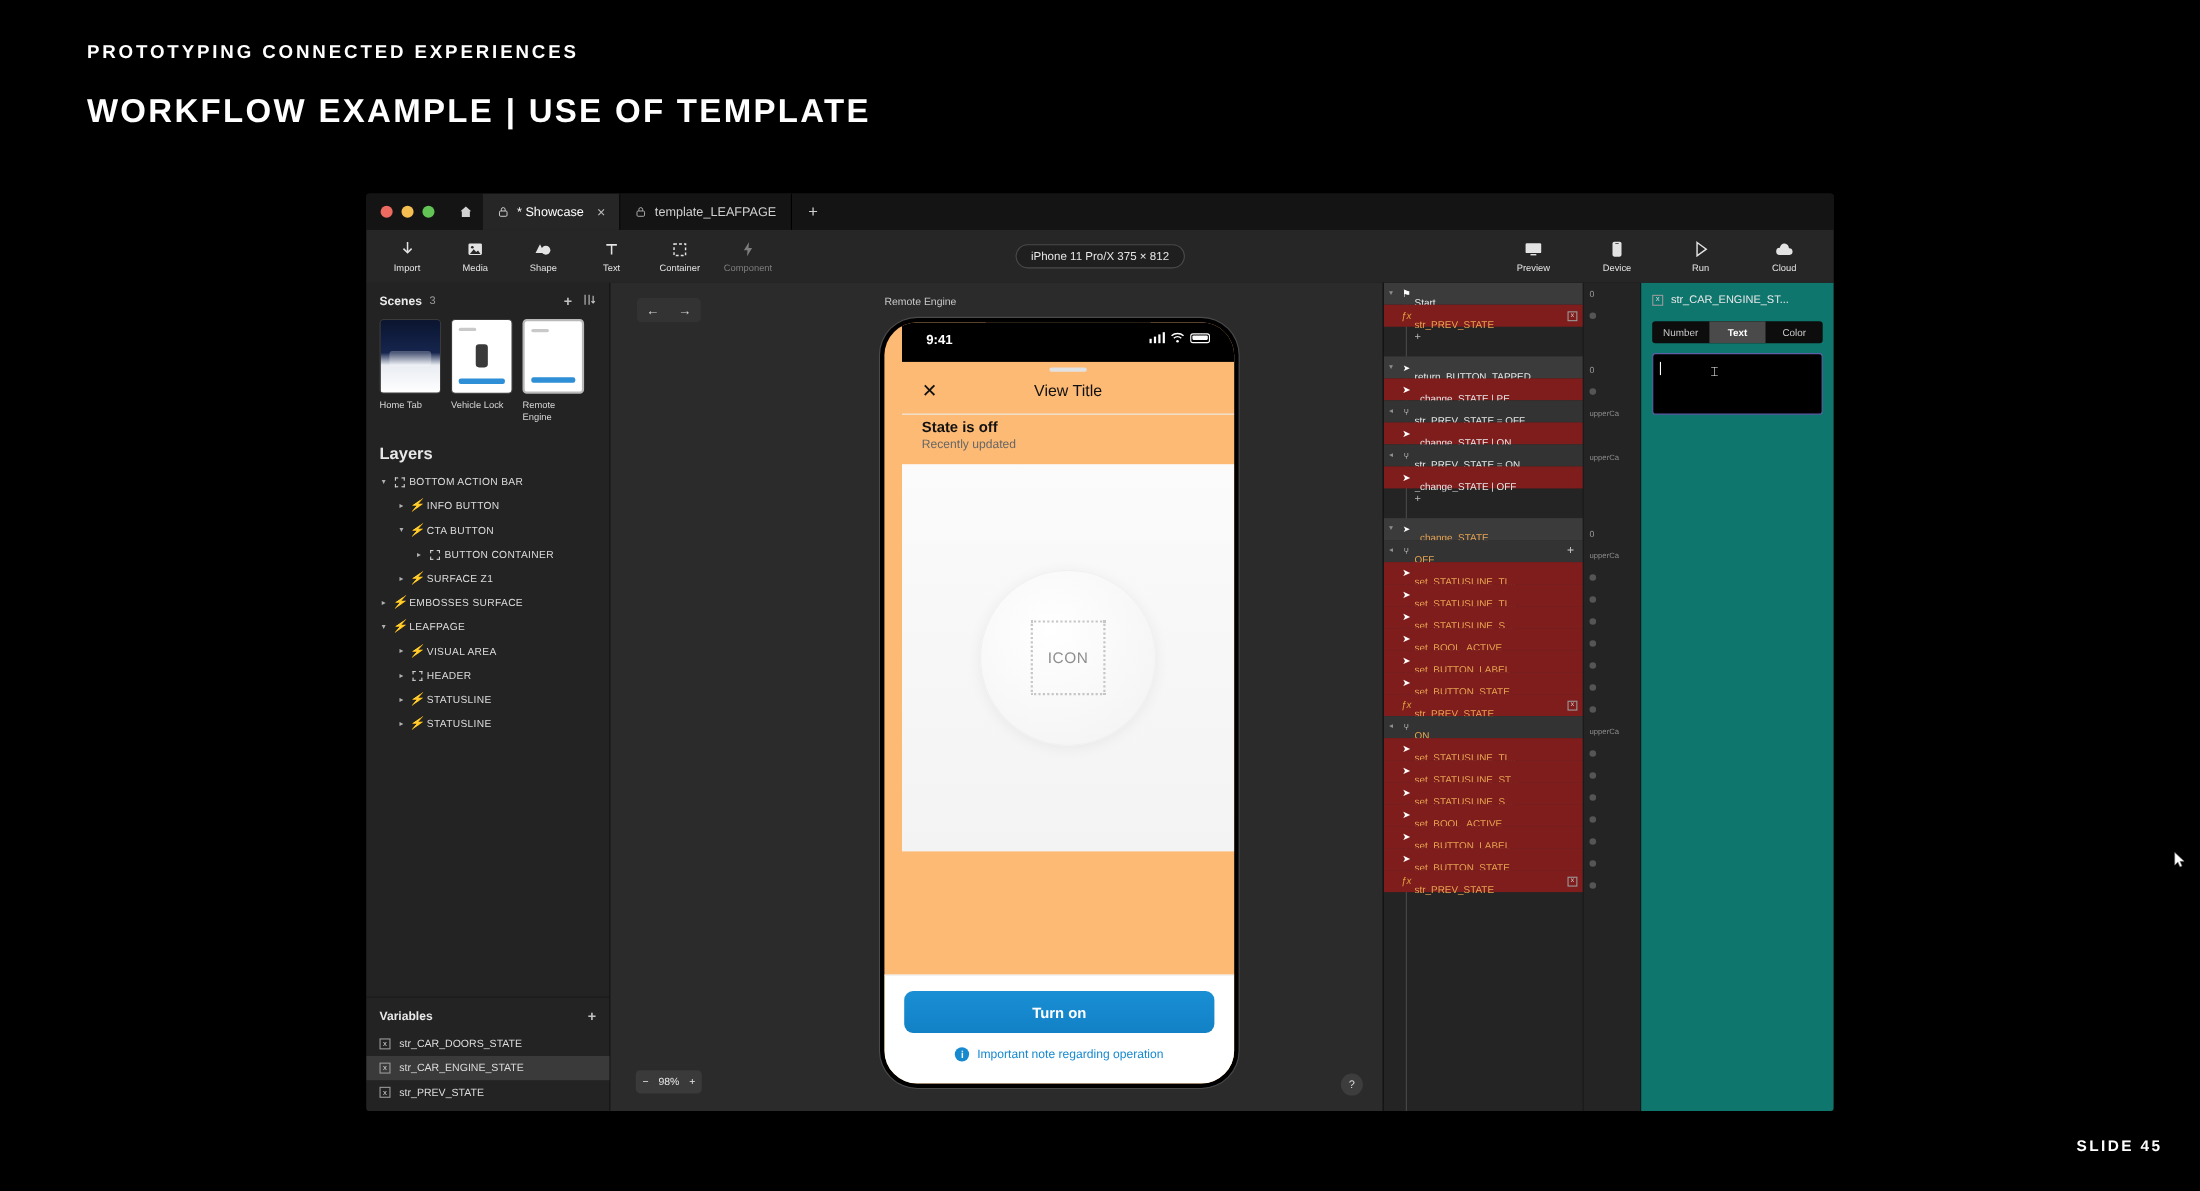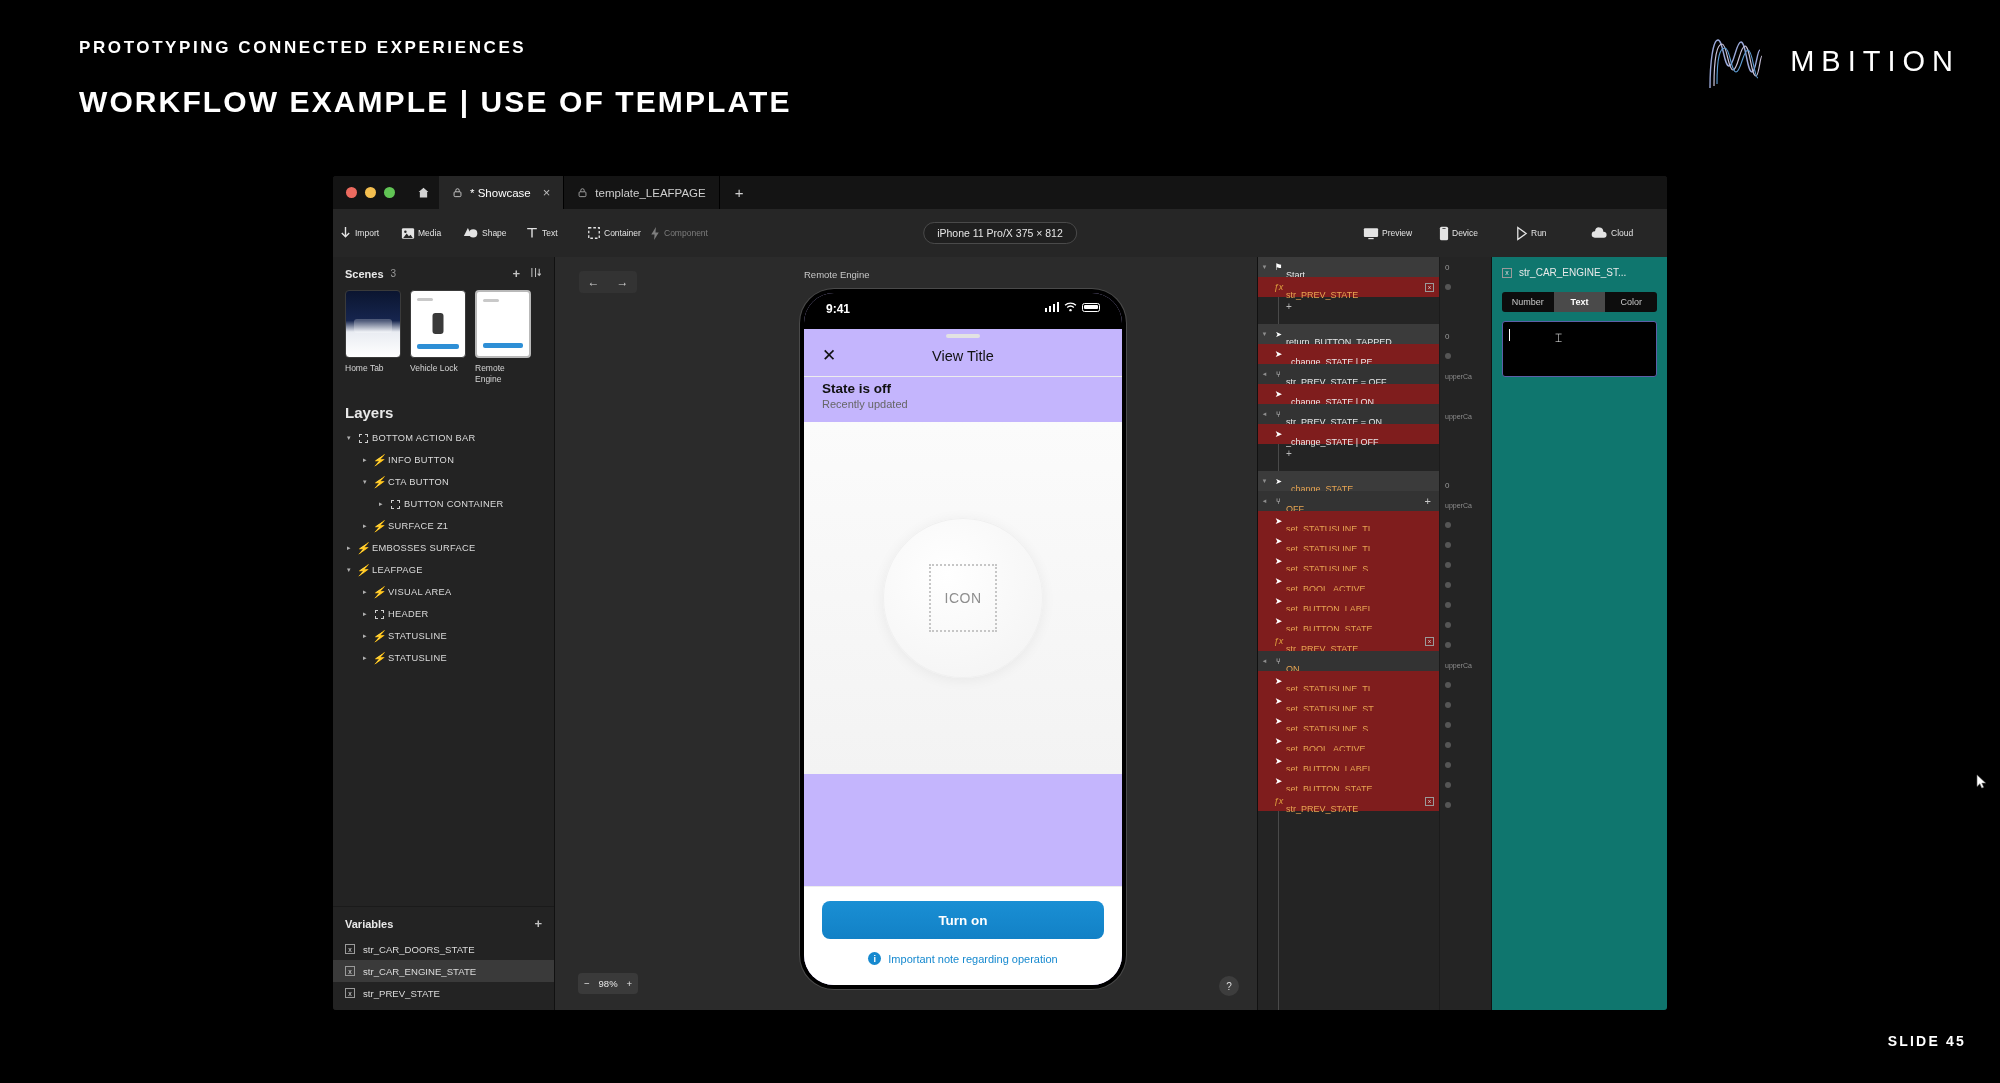--- a/index.html
+++ b/index.html
@@ -47,21 +47,21 @@
     padding: 0 13px; font-size: 11.5px; color: #cfcfcf;
     border-right: 1px solid #000; position: relative;
   }
   .tab.active { background: #262626; color: #fff; }
   .tab .tclose { font-size: 13px; color: #bdbdbd; margin-left: 5px; }
   .tab-plus { display: flex; align-items: center; padding: 0 15px; color: #cfcfcf; font-size: 15px; }
 
   
   .toolbar { height: 48px; background: #262626; display: flex; align-items: center; position: relative; padding-left: 6px; }
   .tool {
-    width: 62px; display: flex; flex-direction: row; align-items: center; gap: 3px;
+    width: 62px; display: flex; flex-direction: column; align-items: center; gap: 3px;
     color: #e3e3e3; font-size: 8.5px;
   }
   .tool.dim { color: #7d7d7d; }
   .tool .ti { height: 17px; display: flex; align-items: center; justify-content: center; }
   .device-pill {
     position: absolute; left: 50%; transform: translateX(-50%);
     border: 1px solid #4a4a4a; border-radius: 11px;
     padding: 4px 13px; font-size: 10.5px; color: #e6e6e6; background: #1f1f1f;
   }
   .rtools { position: absolute; right: 14px; display: flex; gap: 14px; }
@@ -120,21 +120,21 @@
     position: absolute; right: 18px; bottom: 14px; width: 20px; height: 20px; border-radius: 50%;
     background: #3d3d3d; color: #ddd; font-size: 10px; display: flex; align-items: center; justify-content: center;
   }
 
   
   .phone {
     position: absolute; left: 245px; top: 32px; width: 326px; height: 700px;
     background: #000; border-radius: 34px; padding: 4px;
     box-shadow: 0 0 0 1px #4a4a4a;
   }
-  .screen { width: 100%; height: 100%; background: #c4b5fd; border-radius: 30px; overflow: hidden; position: relative; }
+  .screen { width: 100%; height: 100%; background: #fdba74; border-radius: 30px; overflow: hidden; position: relative; padding-left: 16px; }
   .status {
     height: 36px; background: #000; color: #fff; display: flex; align-items: flex-start;
     justify-content: space-between; padding: 9px 22px 0; font-size: 12px; font-weight: bold; position: relative;
   }
   .notch { position: absolute; left: 50%; transform: translateX(-50%); top: 0; width: 150px; height: 23px; background: #000; border-radius: 0 0 15px 15px; }
   .stat-icons { display: flex; align-items: center; gap: 5px; }
   .bars { display: flex; align-items: flex-end; gap: 1.5px; }
   .bars i { width: 2.5px; background: #fff; display: block; }
   .batt { width: 18px; height: 9px; border: 1.2px solid #fff; border-radius: 2.5px; position: relative; }
   .batt::after { content: ""; position: absolute; left: 1.2px; top: 1.2px; bottom: 1.2px; right: 1.2px; background: #fff; border-radius: 1px; }
@@ -210,28 +210,20 @@
 </style>
 </head>
 <body>
 
 <div class="slide">
 
   <div class="kicker">PROTOTYPING CONNECTED EXPERIENCES</div>
   <div class="headline">WORKFLOW EXAMPLE | USE OF TEMPLATE</div>
   <div class="slide-no">SLIDE 45</div>
 
-  <div class="brand">
-    <svg width="72" height="58" viewBox="0 0 72 58">
-      <path d="M10 56 C10 30 13 8 18 8 C23 8 24 34 29 34 C34 34 36 10 41 10 C46 10 47 40 52 40 C56 40 57 18 60 18" fill="none" stroke="#9aa8d8" stroke-width="1.4"></path>
-      <path d="M14 54 C14 26 17 12 22 12 C27 12 28 38 33 38 C38 38 40 14 45 14 C50 14 51 44 56 44 C59 44 60 24 62 24" fill="none" stroke="#c9c2d8" stroke-width="1.2"></path>
-      <path d="M17 52 C17 24 20 16 25 16 C30 16 31 40 36 40 C41 40 43 18 48 18 C53 18 54 46 58 46" fill="none" stroke="#5f9fd6" stroke-width="1.1"></path>
-    </svg>
-    <span class="brand-word">MBITION</span>
-  </div>
 
   <div class="app">
 
     <div class="titlebar">
       <div class="traffic">
         <span class="dot r"></span>
         <span class="dot y"></span>
         <span class="dot g"></span>
       </div>
       <div class="home-btn">

